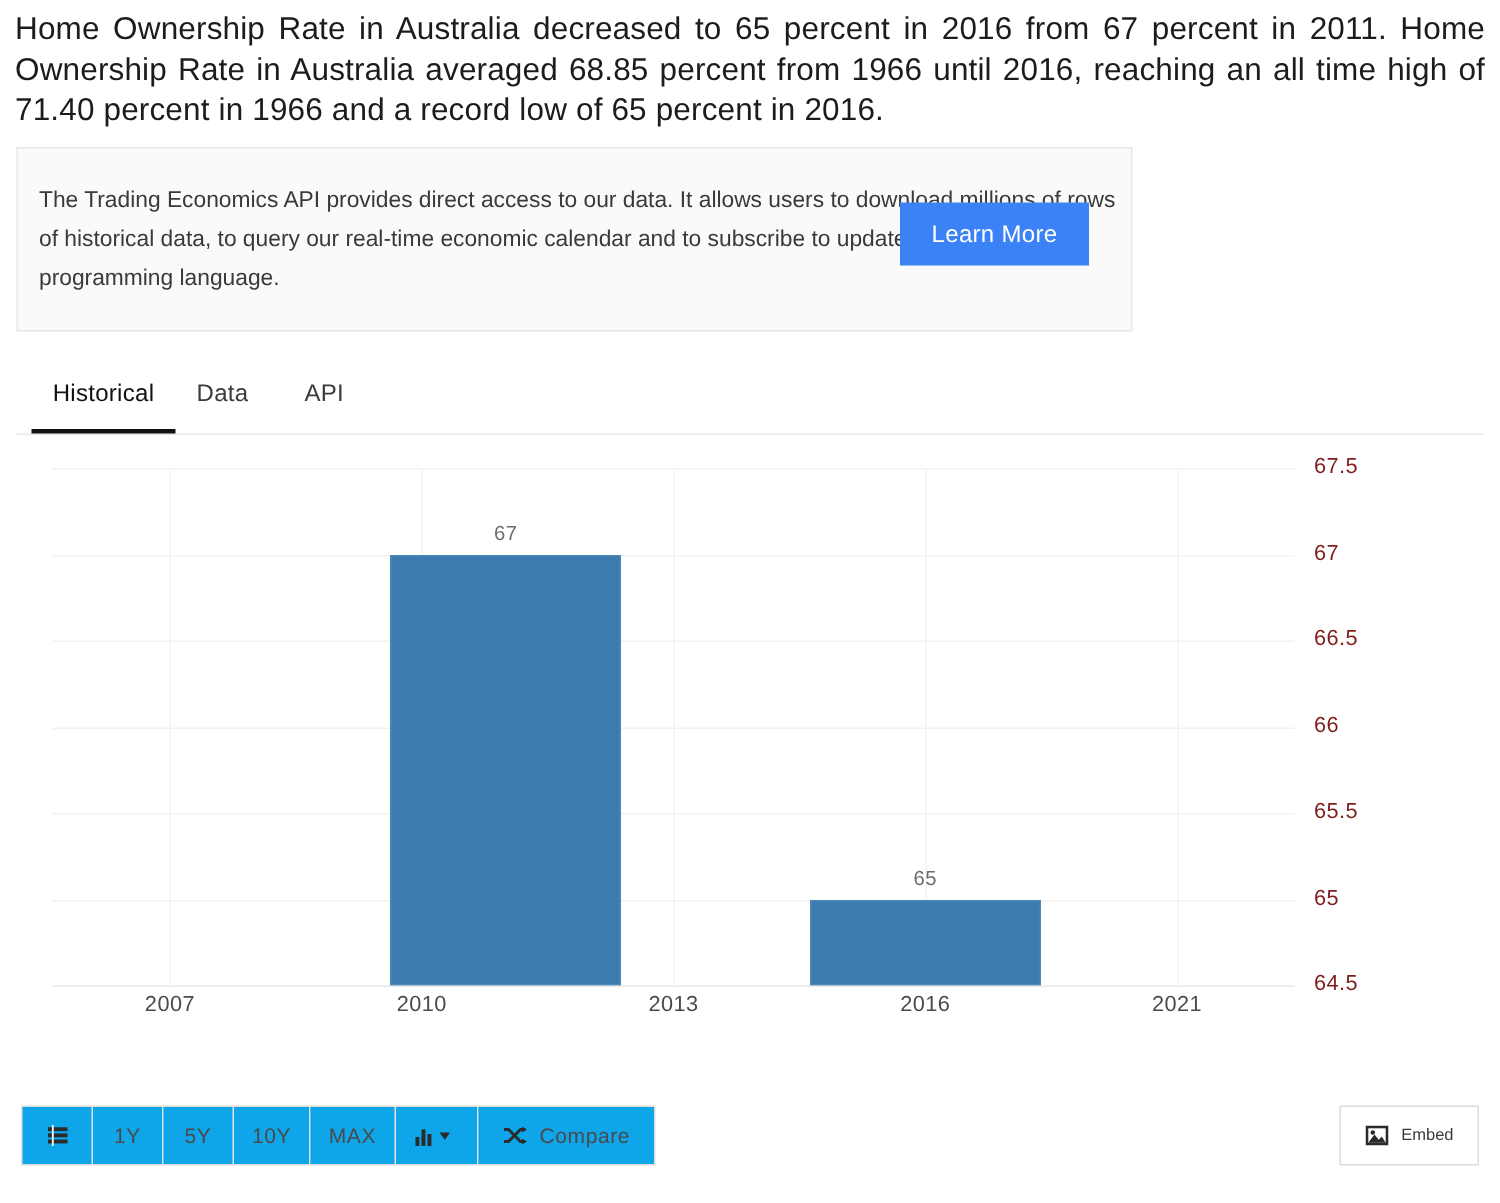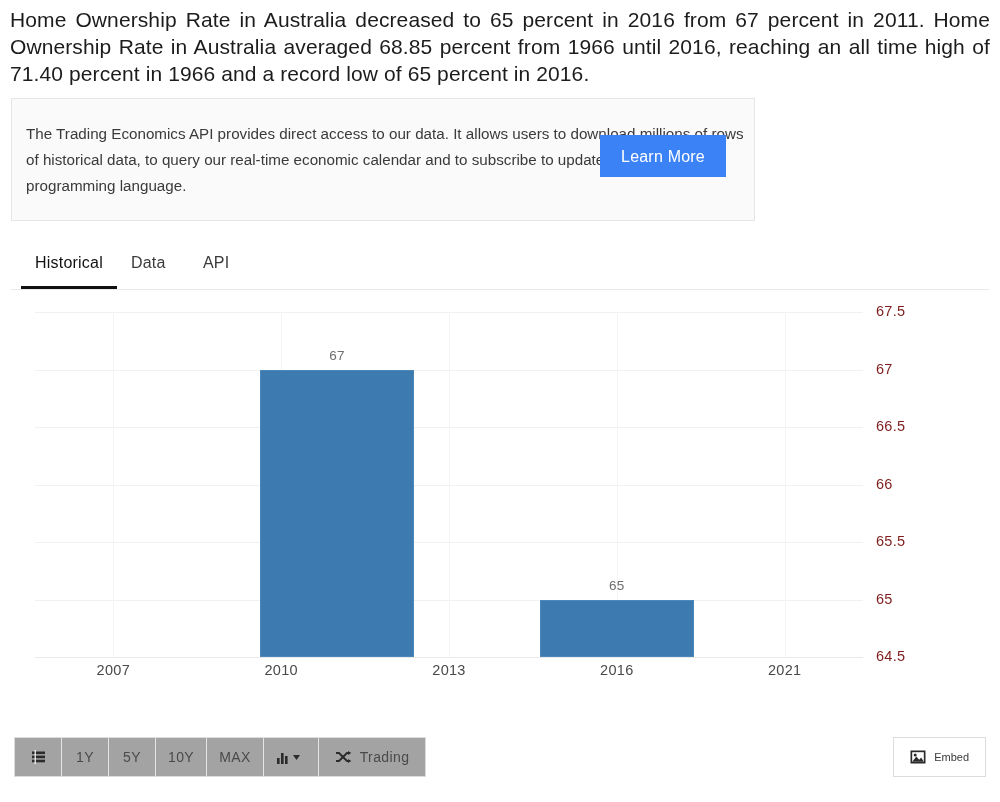--- a/index.html
+++ b/index.html
@@ -167,21 +167,21 @@
     height: 38px;
     min-width: 47px;
     padding: 0 12px;
     border-right: 1px solid #e4e4e4;
     display: flex;
     align-items: center;
     justify-content: center;
     font-size: 14px;
     color: #4a4a4a;
     cursor: pointer;
-    background: #a3a3a3;
+    background: #0ea5e9;
     letter-spacing: .4px;
     white-space: nowrap;
   }
   .tb-btn:last-child { border-right: none; }
   .tb-btn.compare { gap: 8px; padding: 0 16px; }
   .tb-icon { display: inline-flex; align-items: center; }
 
   .embed-btn {
     position: absolute;
     right: 14px; top: 737px;
@@ -288,21 +288,21 @@
 
     <div class="tb-btn compare">
       <span class="tb-icon">
         <svg width="17" height="15" viewBox="0 0 17 15">
           <path d="M1 3 H4 L12 11 H15" stroke="#2b2b2b" stroke-width="1.9" fill="none"></path>
           <path d="M1 11 H4 L12 3 H15" stroke="#2b2b2b" stroke-width="1.9" fill="none"></path>
           <path d="M13 1 L16.3 3 L13 5 Z" fill="#2b2b2b"></path>
           <path d="M13 9 L16.3 11 L13 13 Z" fill="#2b2b2b"></path>
         </svg>
       </span>
-      <span>Trading</span>
+      <span>Compare</span>
     </div>
   </div>
 
   <button class="embed-btn">
     <span class="tb-icon">
       <svg width="16" height="14" viewBox="0 0 16 14">
         <rect x="0.5" y="0.5" width="15" height="13" fill="#2b2b2b"></rect>
         <rect x="2.2" y="2.2" width="11.6" height="9.6" fill="#ffffff"></rect>
         <circle cx="5.2" cy="5" r="1.5" fill="#2b2b2b"></circle>
         <path d="M2.2 11.8 L6.3 6.4 L9.2 9.8 L11.2 7.6 L13.8 11.8 Z" fill="#2b2b2b"></path>

